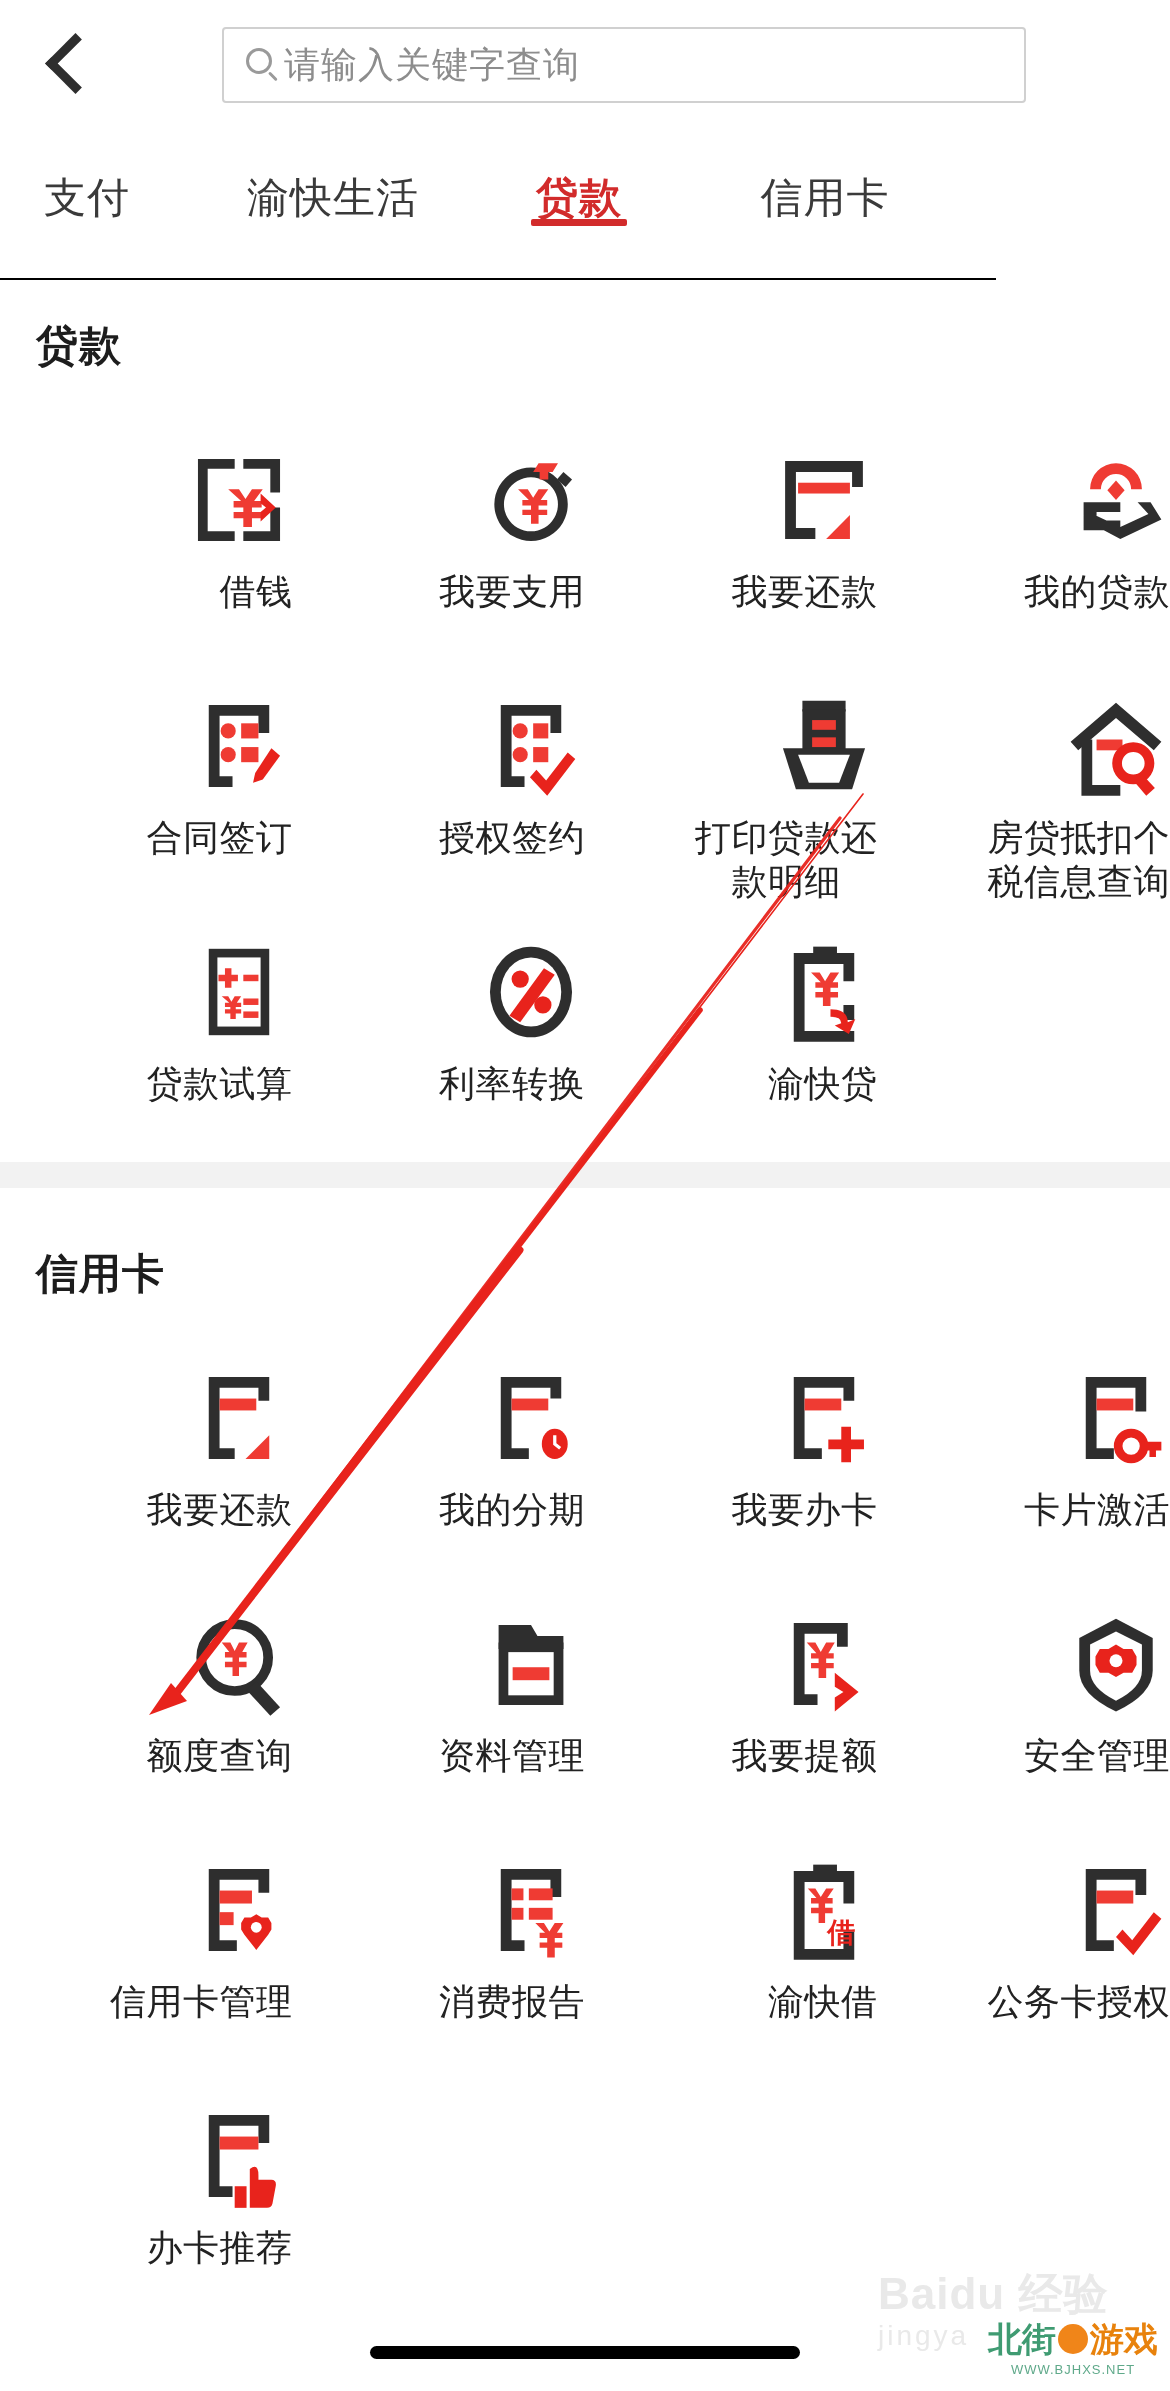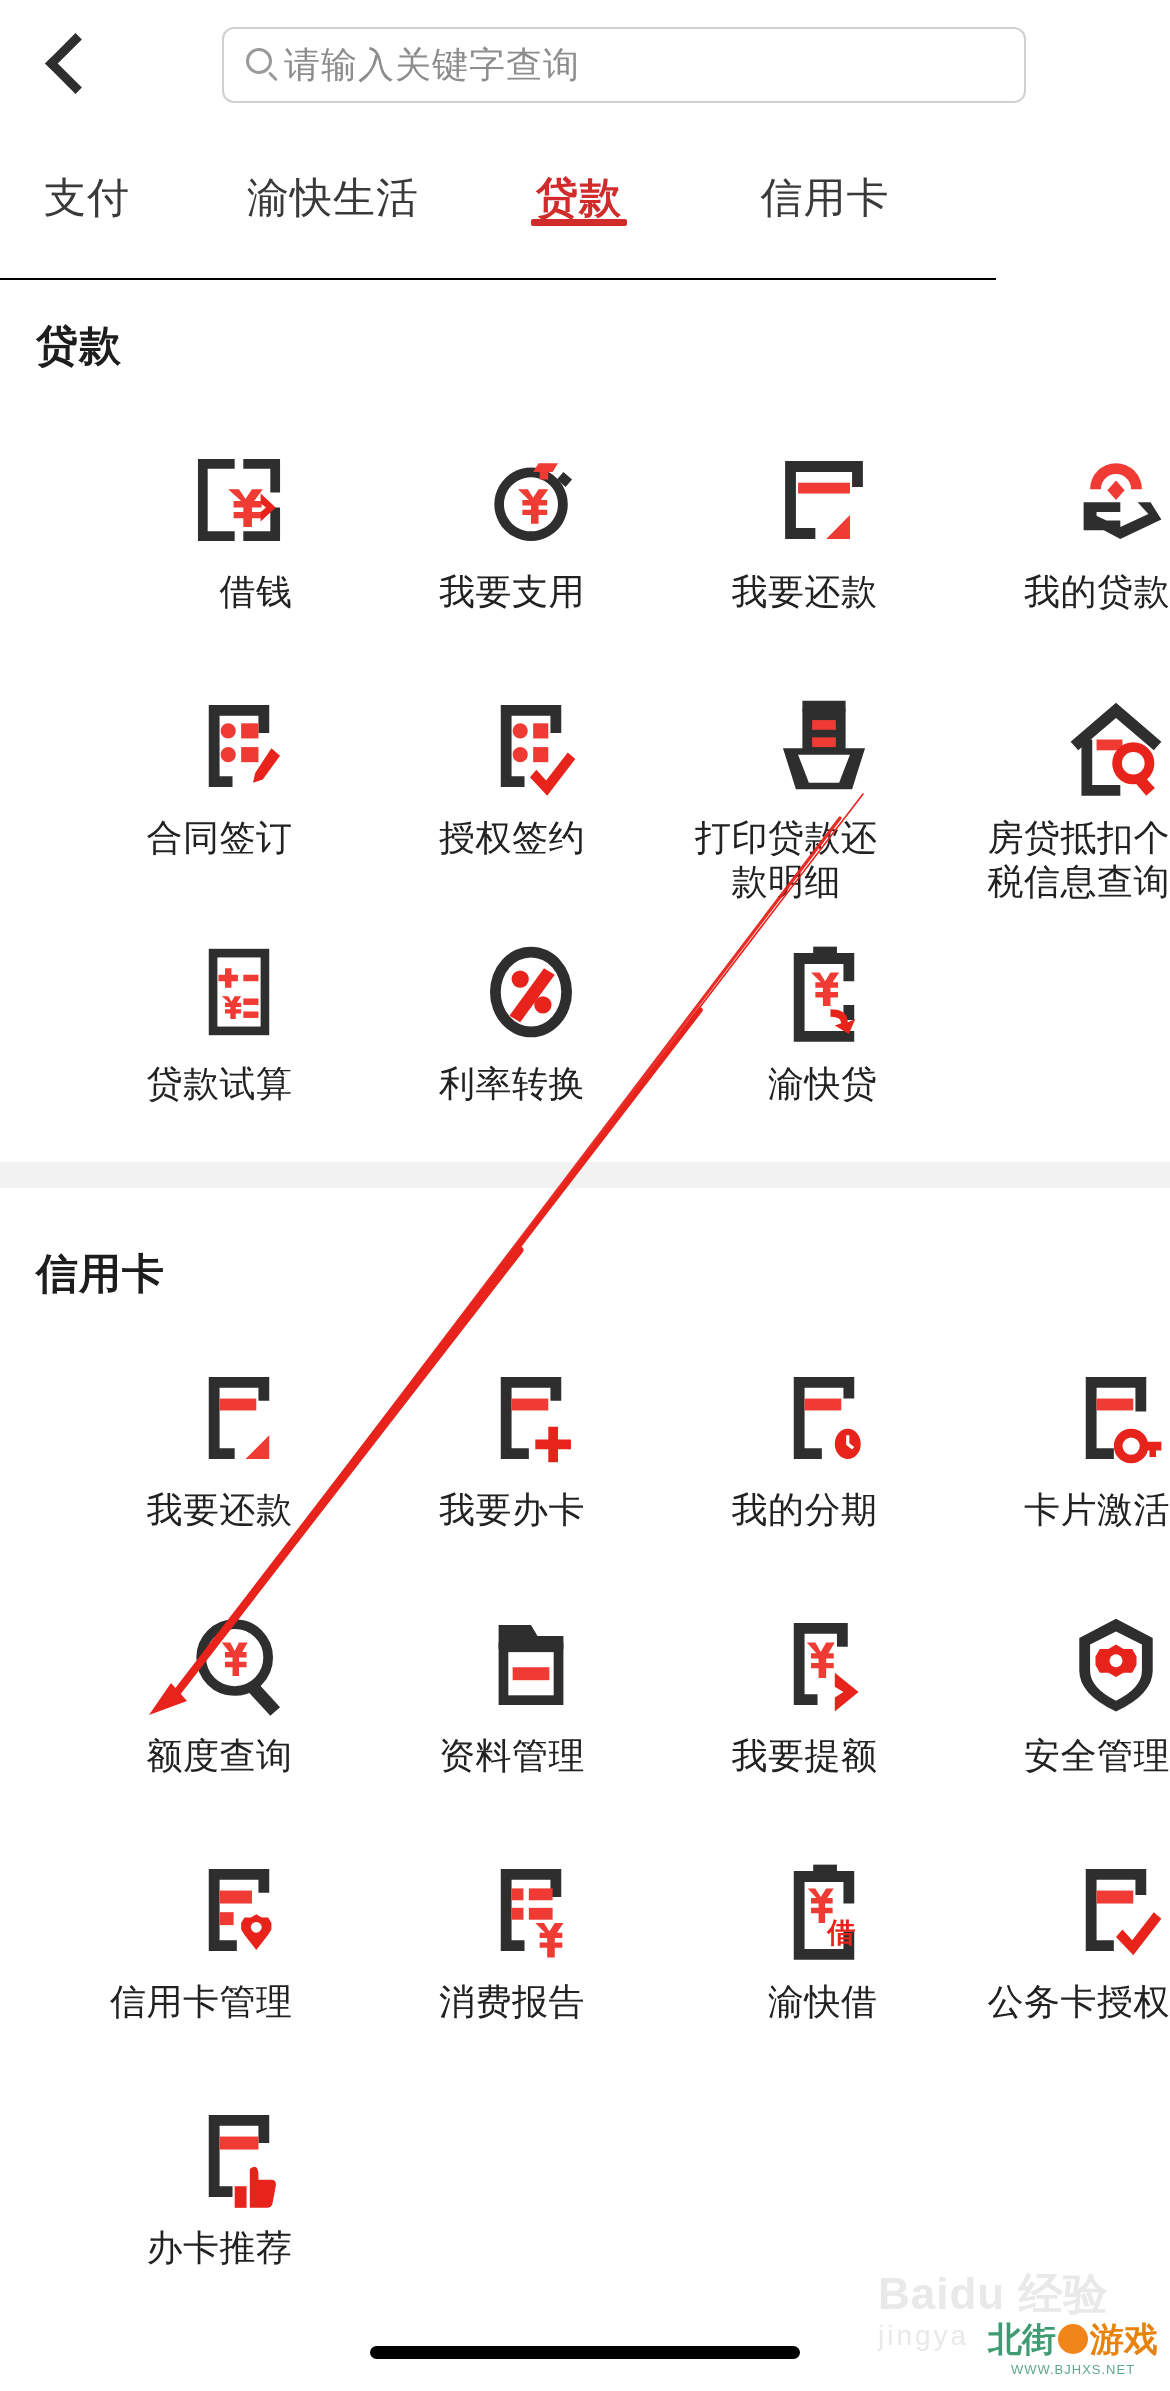--- a/index.html
+++ b/index.html
@@ -40,21 +40,21 @@
     border-bottom: 9px solid #2e2e2e;
     transform: rotate(45deg);
     margin-left: 10px;
   }
   .searchbox {
     position: absolute;
     left: 222px; top: 27px;
     width: 804px; height: 76px;
     box-sizing: border-box;
     border: 2px solid #d0d0d0;
-    border-radius: 12px;
+    border-radius: 4px;
     background: #ffffff;
     display: flex;
     align-items: center;
     padding-left: 22px;
   }
   .mag {
     position: relative;
     width: 34px; height: 34px;
     flex: 0 0 auto;
     margin-right: 4px;
@@ -436,38 +436,38 @@
         <rect x="32" y="32" width="34" height="11" fill="#ef3b33"></rect>
         <path d="M56 88 l22 -22 v22 z" fill="#ef3b33"></path>
       </svg>
     </div>
     <div class="cell-label">我要还款</div>
   </div>
 
   <div class="cell">
     <div class="ico">
       <svg viewBox="0 0 100 100">
-        <path d="M22 12 h56 v10 h-46 v66 h-10 z M78 12 v22 h-10 v-12 z M22 78 h26 v10 h-26 z" fill="#2e2e2e"></path>
-        <rect x="32" y="32" width="34" height="11" fill="#ef3b33"></rect>
-        <path d="M66 58 h9 v12 h12 v9 h-12 v12 h-9 v-12 h-12 v-9 h12 z" fill="#e8231c"></path>
-      </svg>
-    </div>
-    <div class="cell-label">我要办卡</div>
-  </div>
-
-  <div class="cell">
-    <div class="ico">
-      <svg viewBox="0 0 100 100">
         <path d="M22 12 h56 v10 h-46 v66 h-10 z M78 12 v20 h-10 v-10 z M22 78 h26 v10 h-26 z" fill="#2e2e2e"></path>
         <rect x="32" y="32" width="34" height="11" fill="#ef3b33"></rect>
         <ellipse cx="72" cy="74" rx="12" ry="14" fill="#e8231c"></ellipse>
         <path d="M72 66 v8 l5 4" stroke="#ffffff" stroke-width="3" fill="none"></path>
       </svg>
     </div>
     <div class="cell-label">我的分期</div>
+  </div>
+
+  <div class="cell">
+    <div class="ico">
+      <svg viewBox="0 0 100 100">
+        <path d="M22 12 h56 v10 h-46 v66 h-10 z M78 12 v22 h-10 v-12 z M22 78 h26 v10 h-26 z" fill="#2e2e2e"></path>
+        <rect x="32" y="32" width="34" height="11" fill="#ef3b33"></rect>
+        <path d="M66 58 h9 v12 h12 v9 h-12 v12 h-9 v-12 h-12 v-9 h12 z" fill="#e8231c"></path>
+      </svg>
+    </div>
+    <div class="cell-label">我要办卡</div>
   </div>
 
   <div class="cell">
     <div class="ico">
       <svg viewBox="0 0 100 100">
         <path d="M22 12 h56 v10 h-46 v66 h-10 z M78 12 v32 h-10 v-22 z M22 78 h26 v10 h-26 z" fill="#2e2e2e"></path>
         <rect x="32" y="32" width="34" height="11" fill="#ef3b33"></rect>
         <circle cx="64" cy="76" r="12" fill="none" stroke="#e8231c" stroke-width="8"></circle>
         <path d="M74 72 h18 v8 h-5 v6 h-6 v-6 h-7 z" fill="#e8231c"></path>
       </svg>

